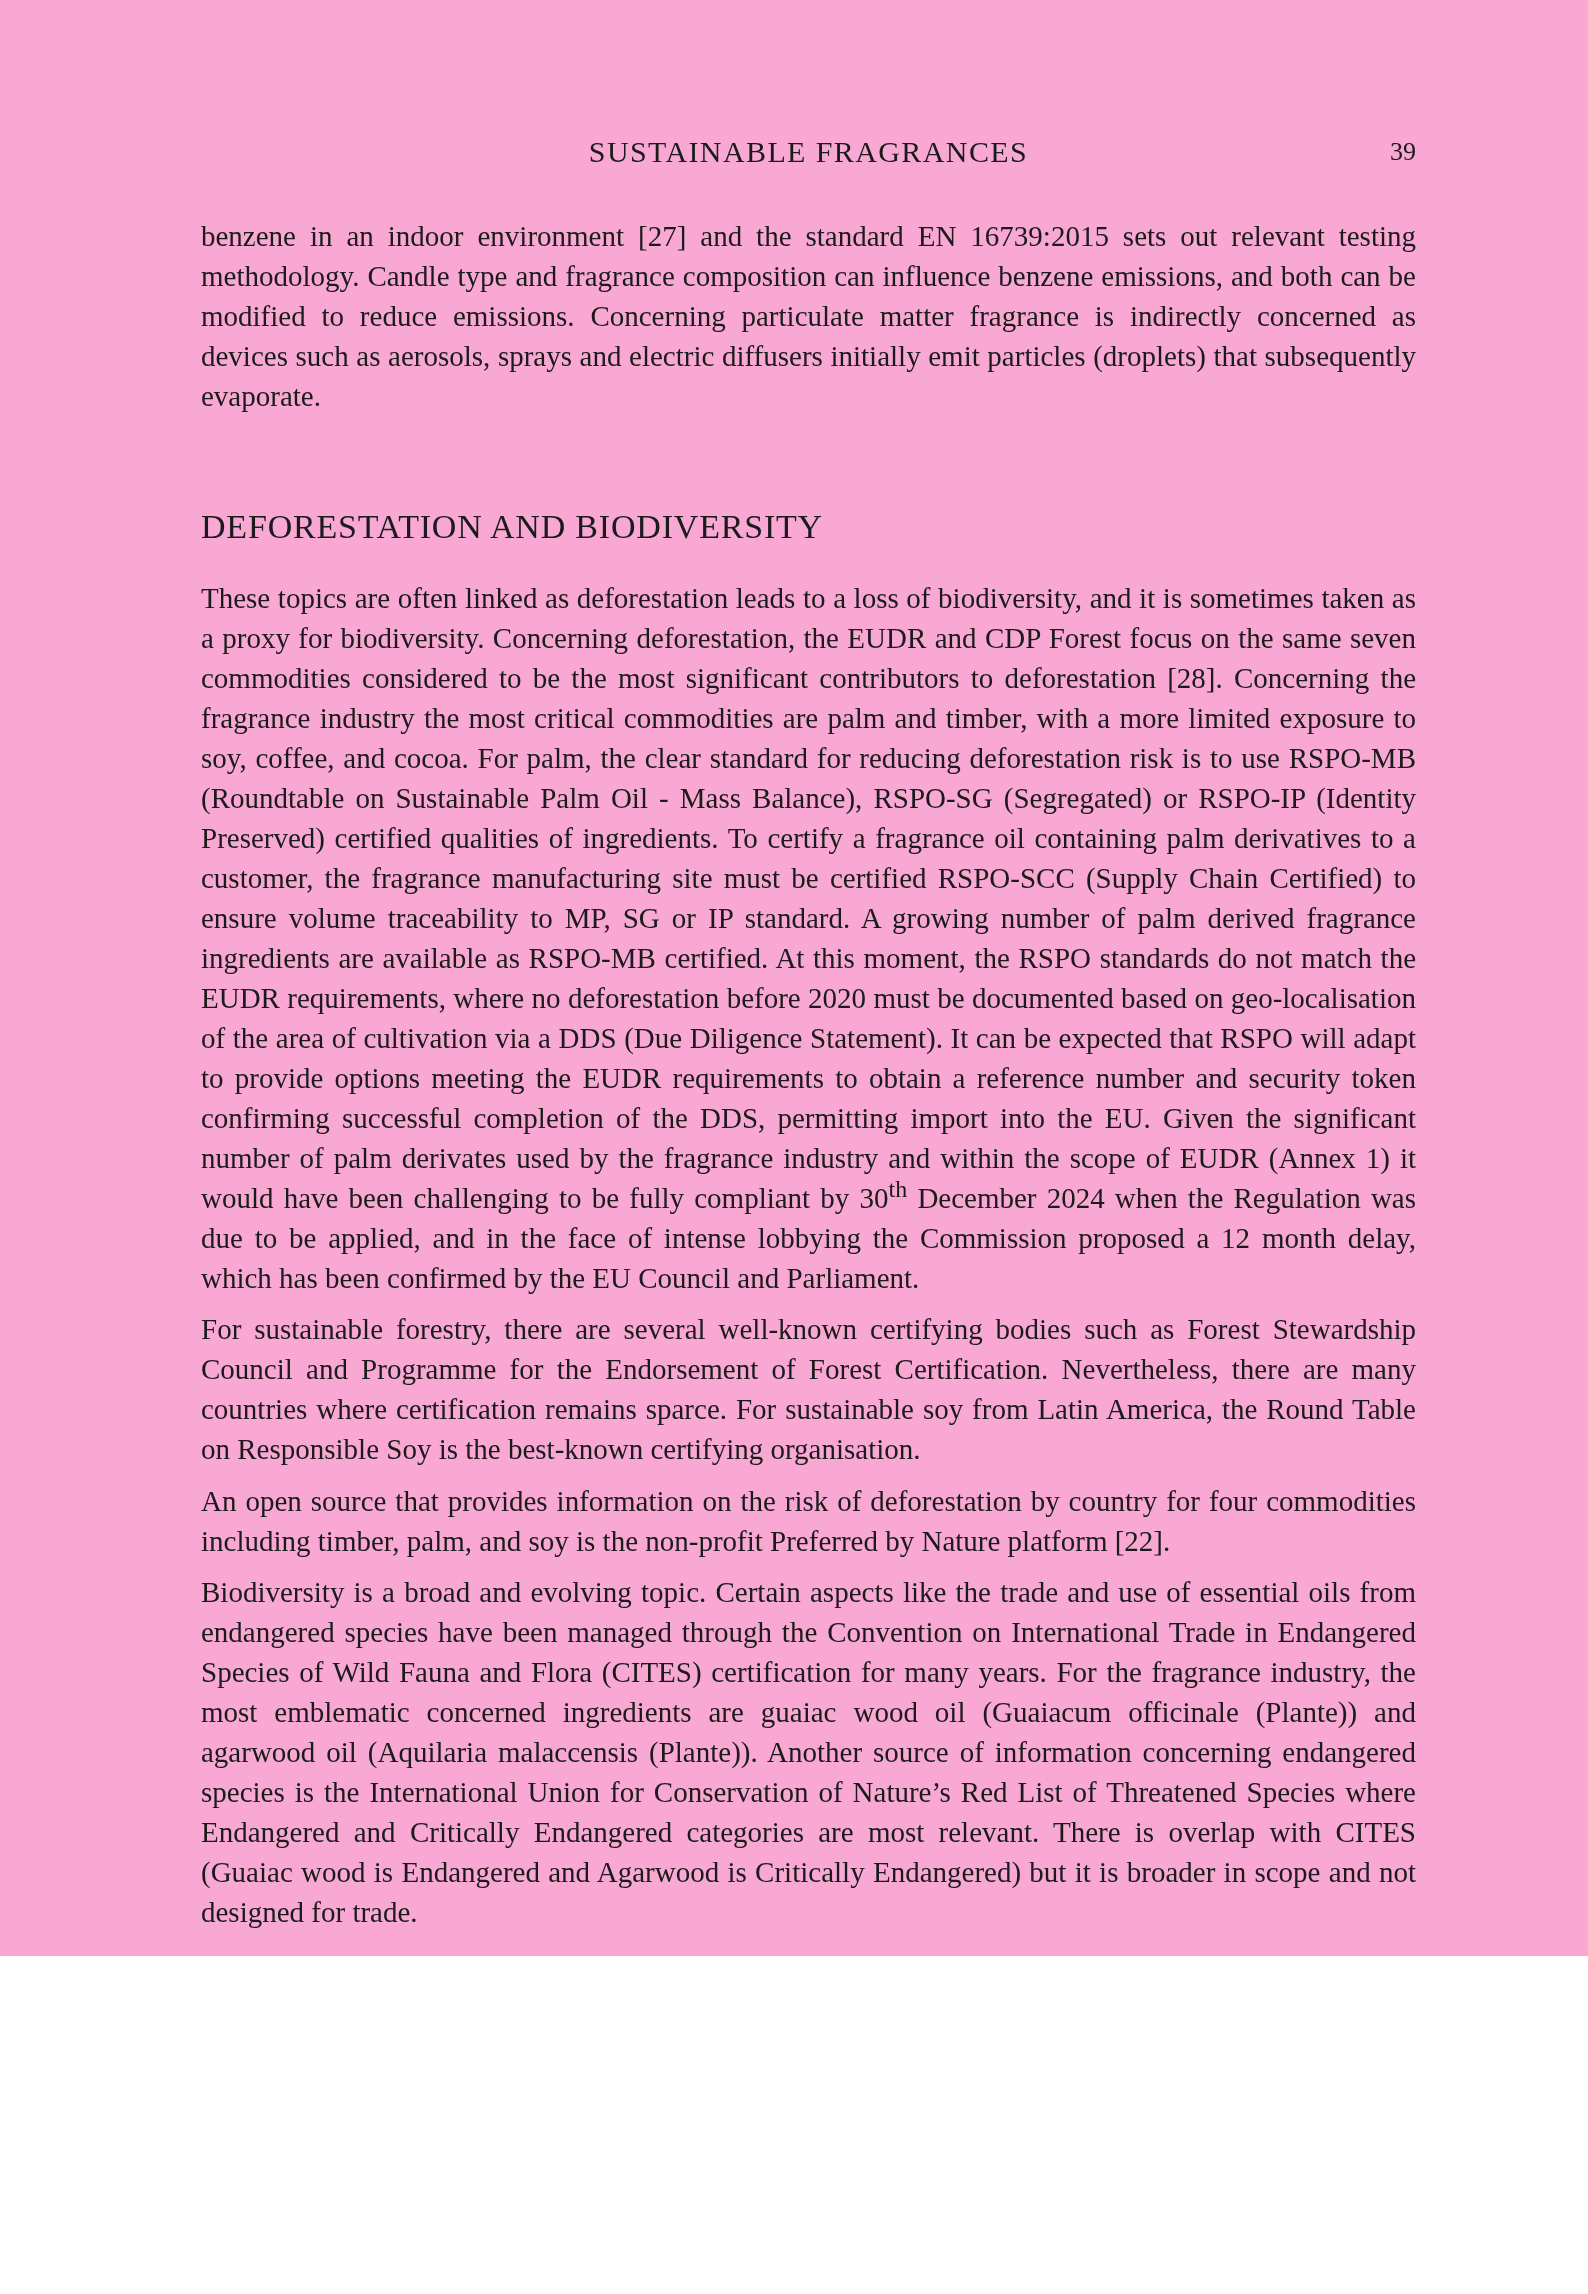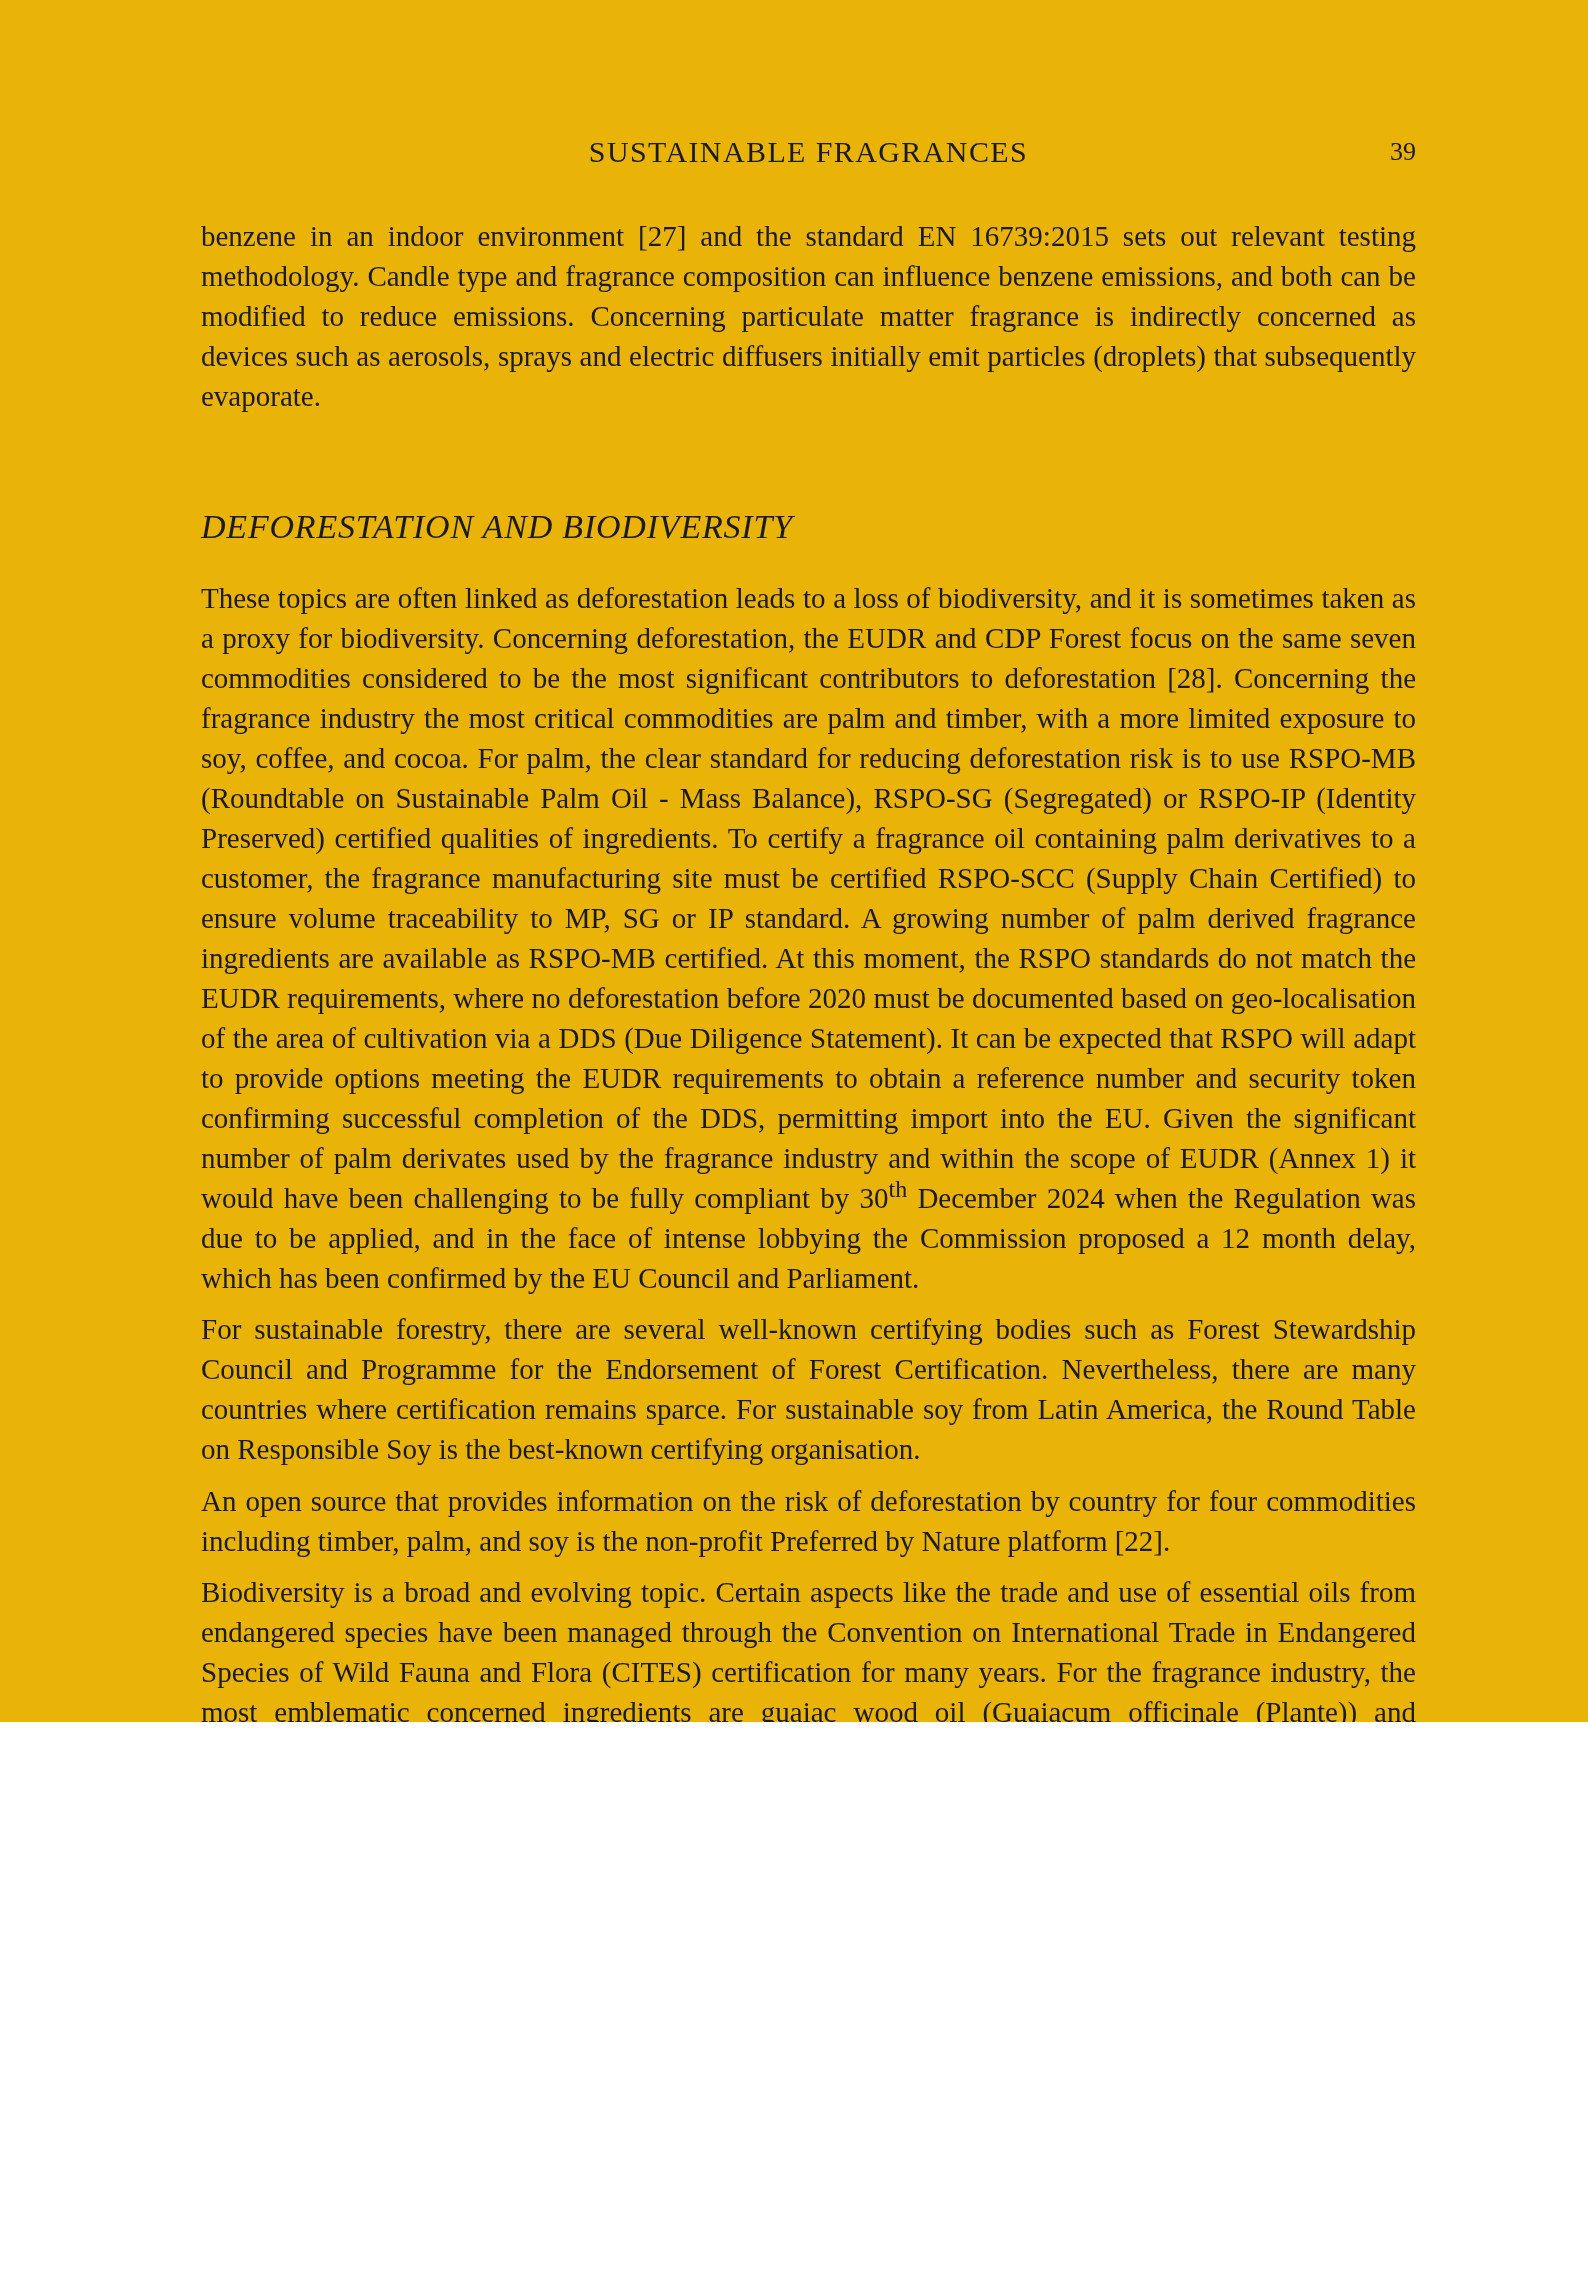--- a/index.html
+++ b/index.html
@@ -3,22 +3,22 @@
 <meta charset="utf-8">
 <style>
   html, body {
     margin: 0;
     padding: 0;
     background: #ffffff;
   }
   .page {
     position: relative;
     width: 1589px;
-    height: 1722px;
-    background: #eab308;
+    height: 1956px;
+    background: #f9a8d4;
     color: #1b1b1b;
     font-family: "Liberation Serif", "DejaVu Serif", serif;
     overflow: hidden;
     box-sizing: border-box;
   }
   .content {
     margin-left: 201px;
     width: 1215px;
   }
   .running-header {
@@ -50,21 +50,20 @@
   }
   .para.intro {
     margin-top: 44px;
   }
   .section-heading {
     font-size: 34px;
     font-weight: normal;
     letter-spacing: 0.8px;
     line-height: 38px;
     margin: 92px 0 32px 0;
-    font-style: italic;
   }
   sup.ordinal {
     font-size: 24px;
     line-height: 0;
     vertical-align: super;
   }
 </style>
 </head>
 <body>
 

